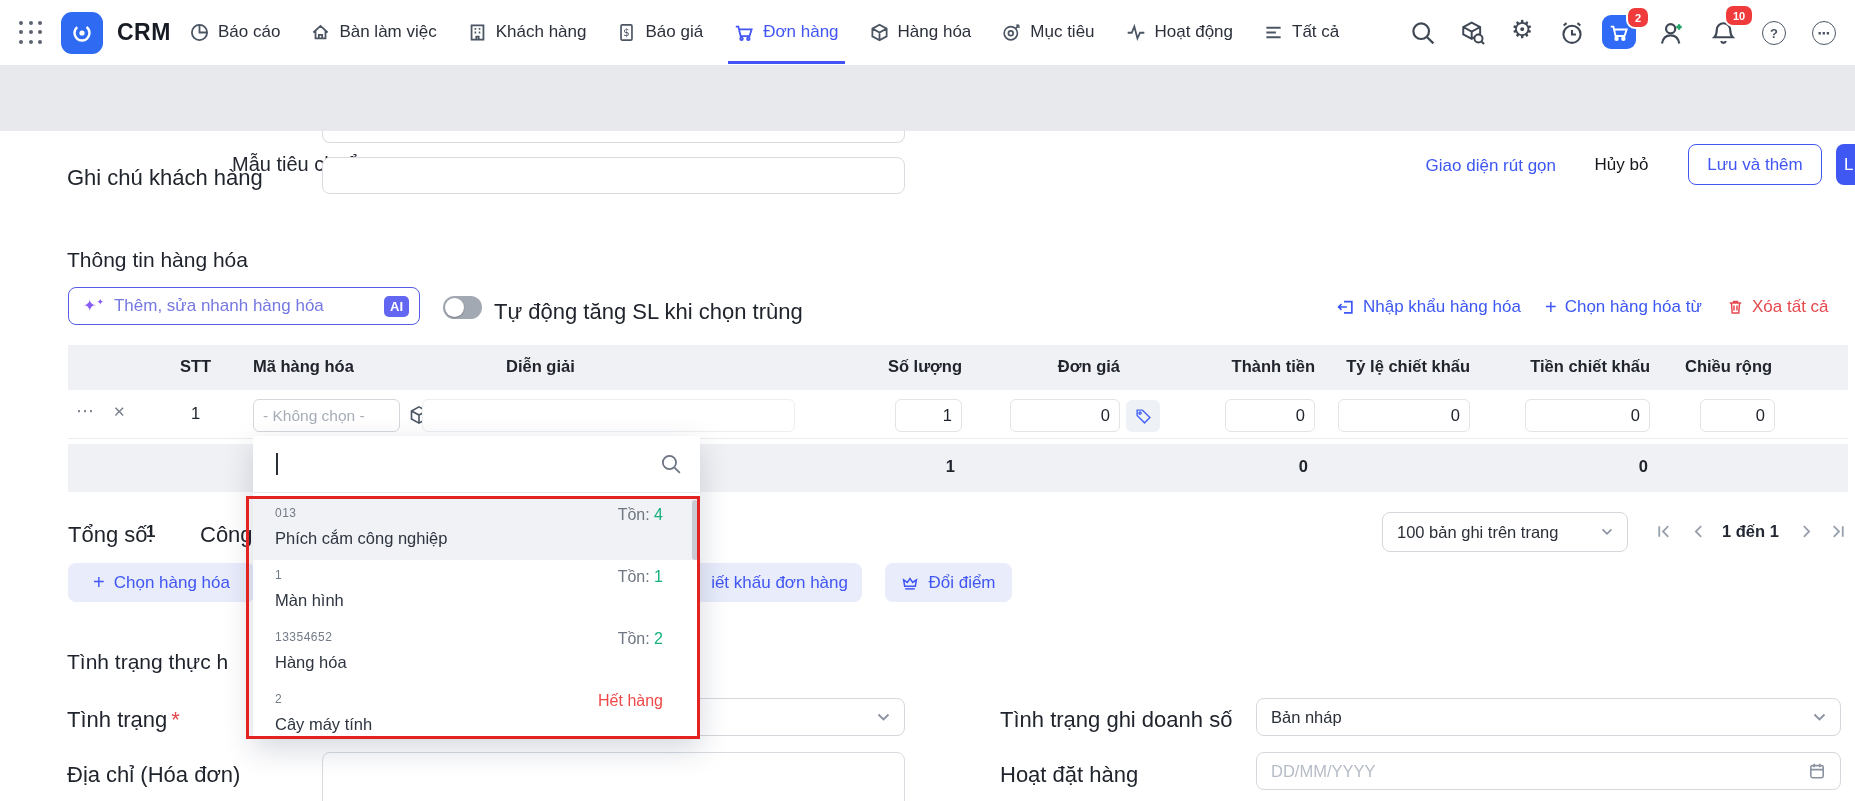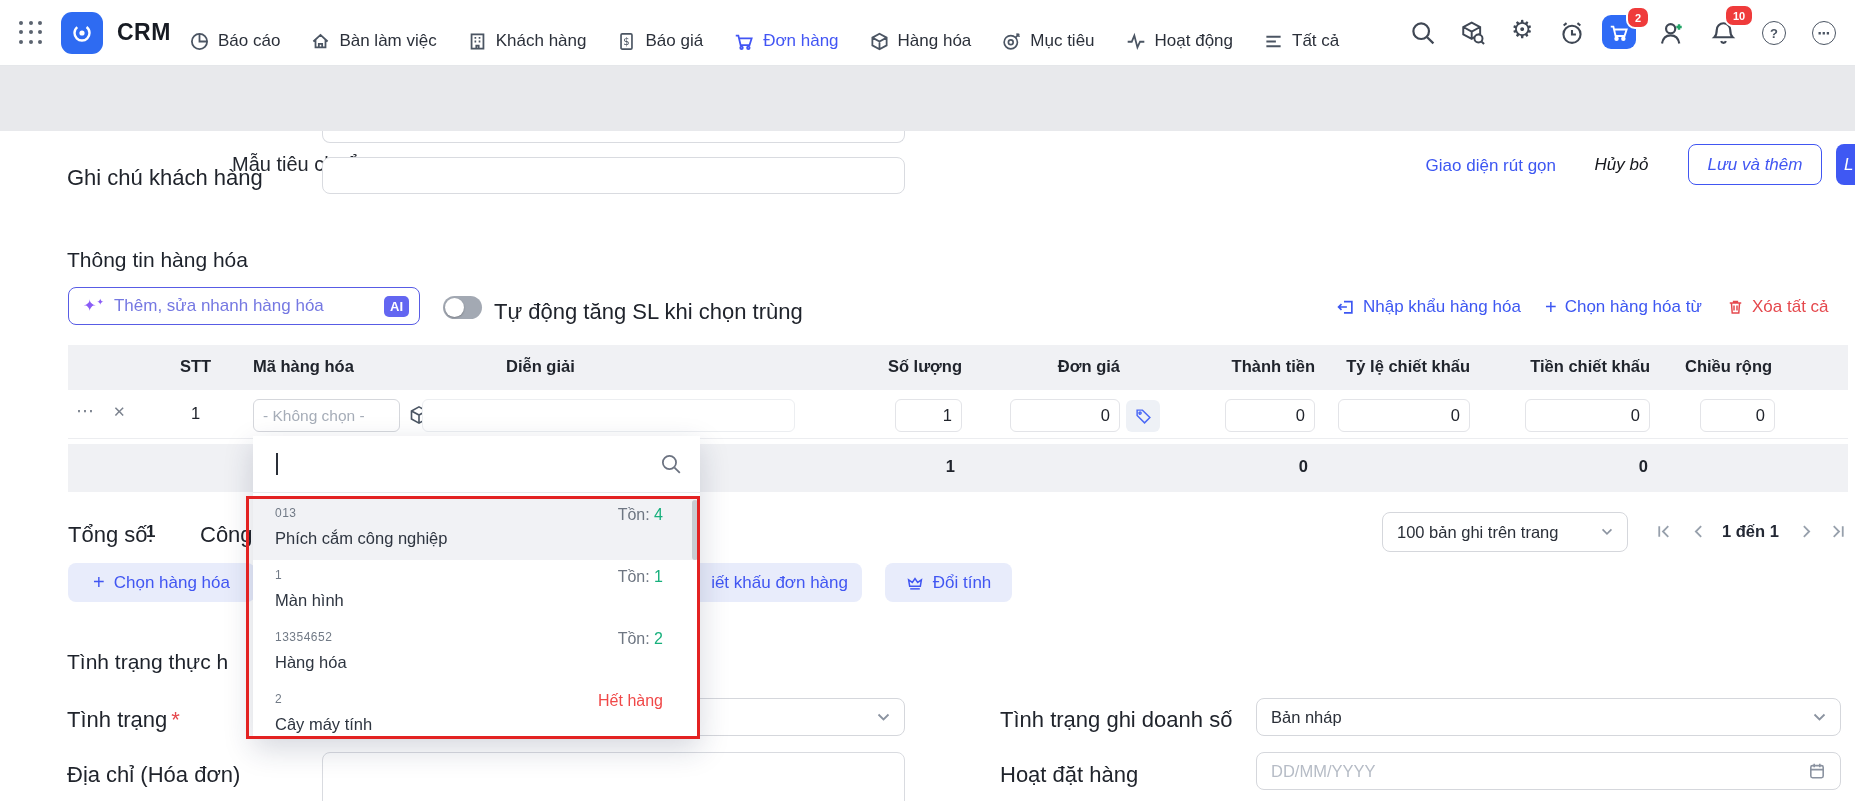--- a/index.html
+++ b/index.html
@@ -6,36 +6,36 @@
   .screen{position:relative;width:1855px;height:801px;overflow:hidden;background:#fff;
     font-family:"Liberation Sans","DejaVu Sans",sans-serif;color:#20242c;}
   .ab{position:absolute;}
   svg{display:block;}
   
   .topbar{position:absolute;left:0;top:0;width:1855px;height:65px;background:#fff;border-bottom:1px solid #e5e7ea;}
   .gridicon{position:absolute;left:19px;top:21px;width:25px;height:24px;display:grid;grid-template-columns:repeat(3,1fr);gap:4px;}
   .gridicon i{width:4px;height:4px;border-radius:50%;background:#5b6470;}
   .logo{position:absolute;left:61px;top:12px;width:42px;height:42px;border-radius:11px;background:#2e6bf2;display:flex;align-items:center;justify-content:center;}
   .brand{position:absolute;left:117px;top:19px;font-size:23px;font-weight:bold;color:#171b23;letter-spacing:.5px;}
-  .nav{position:absolute;left:190px;top:0;height:64px;display:flex;align-items:flex-start;gap:31px;margin-top:9px;}
+  .nav{position:absolute;left:190px;top:0;height:64px;display:flex;align-items:flex-start;gap:31px;}
   .navitem{display:flex;align-items:center;gap:9px;height:64px;font-size:17px;color:#2b303a;position:relative;cursor:pointer;}
   .navitem .nicon{color:#4b5563;display:flex;}
   .navitem.active{color:#4255f4;}
   .navitem.active .nicon{color:#4255f4;}
   .navitem.active::after{content:"";position:absolute;left:-6px;right:-6px;bottom:0;height:3px;background:#4255f4;}
   .ticon{position:absolute;top:20px;color:#3f4754;}
   .badge{position:absolute;background:#ef3b3b;color:#fff;font-size:11px;font-weight:bold;border-radius:9px;border:2px solid #fff;display:flex;align-items:center;justify-content:center;z-index:3;}
   .circle-ic{width:22px;height:22px;border-radius:50%;border:1.7px solid #4b5563;color:#4b5563;display:flex;align-items:center;justify-content:center;font-size:13px;font-weight:bold;}
   .carttile{position:absolute;left:1602px;top:15px;width:34px;height:34px;border-radius:9px;background:#2f6bf6;display:flex;align-items:center;justify-content:center;color:#fff;}
   
   .pageheader{position:absolute;left:0;top:66px;width:1855px;height:65px;background:#e8e9ec;}
   .ptitle{position:absolute;left:54px;top:83px;font-size:26px;font-weight:bold;color:#15181e;}
   .ptemplate{position:absolute;left:232px;top:87px;font-size:20px;color:#23272f;display:flex;align-items:center;gap:10px;cursor:pointer;}
   .plink{font-size:17px;color:#3d57f2;cursor:pointer;}
-  .btn{position:absolute;top:78px;height:41px;border-radius:8px;display:flex;align-items:center;justify-content:center;font-size:17px;cursor:pointer;box-sizing:border-box;font-style:italic;}
+  .btn{position:absolute;top:78px;height:41px;border-radius:8px;display:flex;align-items:center;justify-content:center;font-size:17px;cursor:pointer;box-sizing:border-box;}
   
   .flabel{font-size:22px;color:#20242c;}
   .finput{position:absolute;background:#fff;border:1px solid #d9dbe0;border-radius:8px;box-sizing:border-box;}
   .sec-title{font-size:21px;font-weight:normal;color:#1d222b;}
   
   .aiinput{position:absolute;left:68px;top:287px;width:352px;height:38px;border:1.5px solid #585ce5;border-radius:8px;background:#fff;box-sizing:border-box;display:flex;align-items:center;padding:0 10px 0 14px;gap:10px;}
   .aiph{font-size:17px;color:#7578e2;flex:1;}
   .aibadge{background:#6366f1;color:#fff;font-size:13px;font-weight:bold;border-radius:5px;padding:3px 6px;}
   .toggle{position:absolute;left:443px;top:296px;width:39px;height:23px;border-radius:12px;background:#a3a9b3;cursor:pointer;}
   .toggle .knob{position:absolute;left:2px;top:2px;width:19px;height:19px;border-radius:50%;background:#fff;box-shadow:0 1px 2px rgba(0,0,0,.25);}
@@ -350,21 +350,21 @@
     <span>Chọn hàng hóa</span>
   </div>
   <div class="pill" style="left:660px;width:202px;justify-content:flex-end;padding-right:14px;box-sizing:border-box">
     <span>iết khấu đơn hàng</span>
   </div>
   <div class="pill" style="left:885px;width:127px">
     <svg width="18" height="16" viewBox="0 0 16 15" fill="none" stroke="#4156f2" stroke-width="1.4">
         <path d="M3 10.5L2 4.5l3.5 2.5L8 3.4l2.5 3.6L14 4.5l-1 6z"></path>
         <path d="M3.5 13h9"></path>
       </svg>
-    <span>Đổi tính</span>
+    <span>Đổi điểm</span>
   </div>
 
   <div class="ab sec-title" style="left:67px;top:650px">Tình trạng thực h</div>
 
   <div class="ab flabel" style="left:67px;top:707px">
     <span>Tình trạng</span><span class="req">*</span>
   </div>
   <div class="select" style="left:322px;top:698px;width:583px;height:38px">
     <span></span>
     <svg width="13" height="9" viewBox="0 0 13 9" fill="none" stroke="#8b93a0" stroke-width="1.8">

